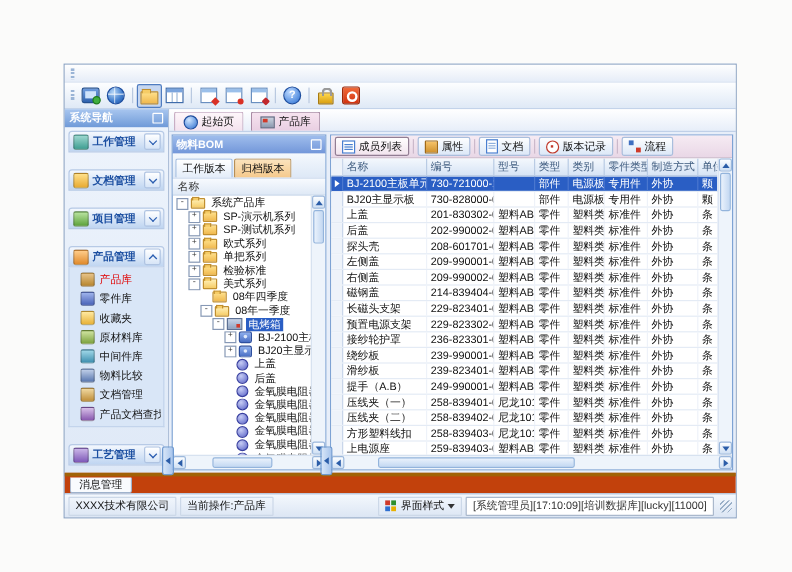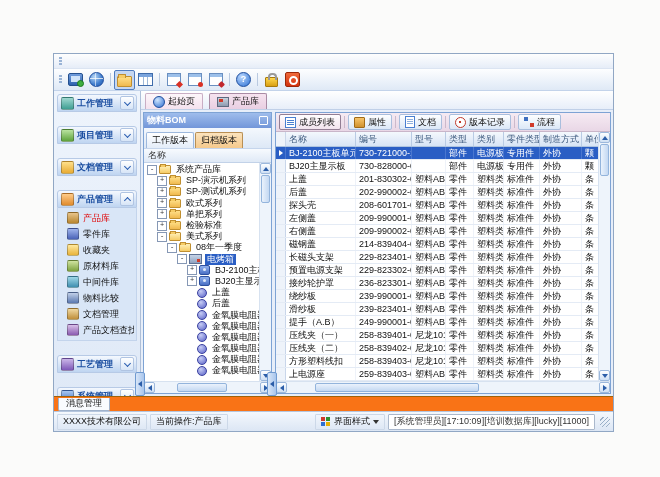--- a/index.html
+++ b/index.html
@@ -146,21 +146,21 @@
   .thead{height:14px;flex:none;display:flex;background:linear-gradient(#f4f8fd,#d7e4f5);border-bottom:1px solid #aec4e0;color:#3d5a7e;}
   .th{flex:none;border-right:1px solid #b9cbe4;display:flex;align-items:center;padding:0 3px;overflow:hidden;white-space:nowrap;box-sizing:border-box;}
   .trow{height:12px;flex:none;display:flex;border-bottom:1px solid #e4ebf5;}
   .td{flex:none;border-right:1px solid #eef2f9;padding:0 3px;display:flex;align-items:center;overflow:hidden;white-space:nowrap;box-sizing:border-box;}
   .td.ind,.th.ind{padding:0;justify-content:center;background:#eef3fa;border-right:1px solid #c9d6ea;}
   .trow.sel{background:#2a5ec4;color:#fff;}
   .trow.sel .td{border-right-color:#4a77cf;}
   .trow.sel .td.ind{background:#2a5ec4;border-right-color:#4a77cf;}
   .rtri{width:0;height:0;border-left:4px solid #fff;border-top:3px solid rgba(0,0,0,0);border-bottom:3px solid rgba(0,0,0,0);}
   
-  .msgstrip{height:14px;flex:none;background:#f97316;border-top:1px solid #a16207;display:flex;align-items:center;padding-left:4px;}
+  .msgstrip{height:14px;flex:none;background:#c2410c;border-top:3px solid #a16207;display:flex;align-items:flex-end;padding-left:4px;}
   .msgtab{height:12px;padding:0 7px;background:#f9fbfe;border:1px solid #9fb2cc;border-top:none;border-radius:0 0 2px 2px;
           display:flex;align-items:center;}
   .statusbar{height:19px;flex:none;background:linear-gradient(#f4f8fd,#dce6f4);border-top:1px solid #b5c6de;
              display:flex;align-items:center;padding:0 3px;gap:3px;}
   .sseg{height:14px;display:flex;align-items:center;gap:3px;padding:0 5px;border:1px solid #ccd8e8;border-radius:1px;white-space:nowrap;}
   .sspacer{flex:1;}
   .ssunken{background:#fff;border:1px solid #aab8cc;color:#333;}
   .ic-palette{width:10px;height:10px;}
   .ic-palette:before{content:"";position:absolute;left:0;top:0;width:4px;height:4px;background:#d03a2a;box-shadow:5px 0 0 #2e8f2e,0 5px 0 #2f6fd0,5px 5px 0 #e8b000;}
   .ddarrow{width:0;height:0;border-left:3px solid rgba(0,0,0,0);border-right:3px solid rgba(0,0,0,0);border-top:4px solid #333;}
@@ -209,43 +209,47 @@
         <span class="tsep"></span>
         <div class="tbtn">
           <span class="icon ic-lock"></span>
         </div>
         <div class="tbtn">
           <span class="icon ic-exit"></span>
         </div>
       </div>
     <div class="body">
       <div class="sidebar">
+        <div class="sb-title">
+          <span>系统导航</span>
+          <span class="sb-title-ic"></span>
+        </div>
         <div class="sb-body" id="sb-body">
             <div>
               <div class="sb-sec-h">
                 <span class="sic c-teal"></span>
                 <span>工作管理</span>
                 <span class="chevbtn">
                   <span class="chev"></span>
                 </span>
               </div>
             </div>
             <div>
               <div class="sb-sec-h">
-                <span class="sic c-green"></span>
-                <span>项目管理</span>
+                <span class="sic c-yellow"></span>
+                <span>文档管理</span>
                 <span class="chevbtn">
                   <span class="chev"></span>
                 </span>
               </div>
             </div>
             <div>
               <div class="sb-sec-h">
-                <span class="sic c-yellow"></span>
-                <span>文档管理</span>
+                <span class="sic c-green"></span>
+                <span>项目管理</span>
                 <span class="chevbtn">
                   <span class="chev"></span>
                 </span>
               </div>
             </div>
             <div>
               <div class="sb-sec-h">
                 <span class="sic c-orange"></span>
                 <span>产品管理</span>
                 <span class="chevbtn">
@@ -383,20 +387,26 @@
                     <span class="tsp" style="width: 13px;"></span>
                     <span class="expander">+</span>
                     <span class="ticon t-folder"></span>
                     <span class="tlabel">检验标准</span>
                   </div>
                   <div class="treerow">
                     <span class="tsp" style="width: 13px;"></span>
                     <span class="expander">-</span>
                     <span class="ticon t-folder-open"></span>
                     <span class="tlabel">美式系列</span>
+                  </div>
+                  <div class="treerow">
+                    <span class="tsp" style="width: 23px;"></span>
+                    <span class="tsp" style="width: 10px;"></span>
+                    <span class="ticon t-folder"></span>
+                    <span class="tlabel">08年四季度</span>
                   </div>
                   <div class="treerow">
                     <span class="tsp" style="width: 23px;"></span>
                     <span class="expander">-</span>
                     <span class="ticon t-folder-open"></span>
                     <span class="tlabel">08年一季度</span>
                   </div>
                   <div class="treerow selected">
                     <span class="tsp" style="width: 33px;"></span>
                     <span class="expander">-</span>

